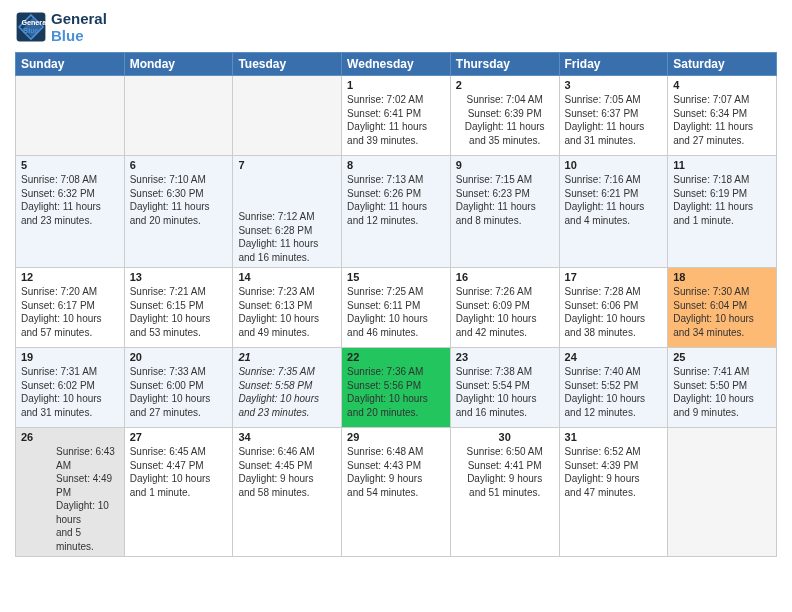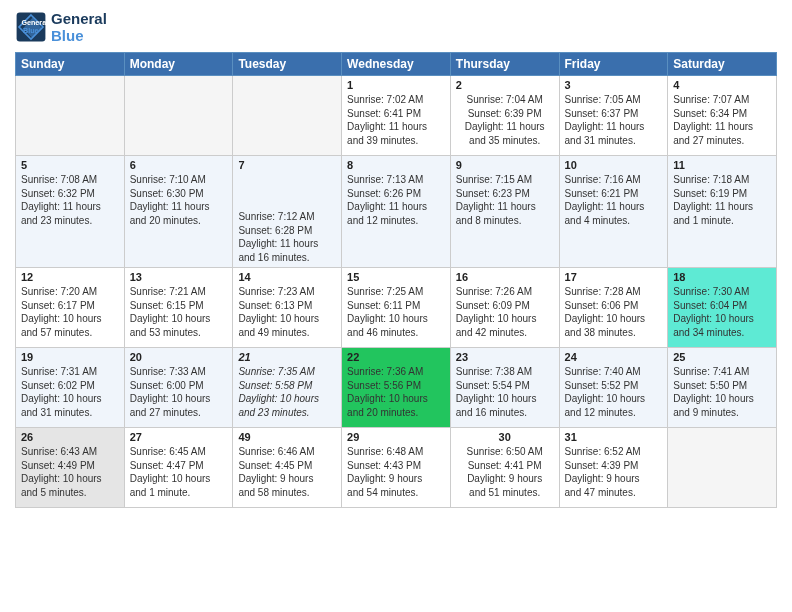--- a/index.html
+++ b/index.html
@@ -242,21 +242,21 @@
 Daylight: 10 hours
 and 42 minutes.</div>
           </td>
           <td style="background-color: rgb(255, 255, 255);">
             <div class="day-number">17</div>
             <div class="cell-content" style="white-space: pre-line;">Sunrise: 7:28 AM
 Sunset: 6:06 PM
 Daylight: 10 hours
 and 38 minutes.</div>
           </td>
-          <td style="background-color: #5eead4;">
+          <td style="background-color: #fdba74;">
             <div class="day-number">18</div>
             <div class="cell-content" style="white-space: pre-line;">Sunrise: 7:30 AM
 Sunset: 6:04 PM
 Daylight: 10 hours
 and 34 minutes.</div>
           </td>
         </tr>
         <tr>
           <td style="background-color: rgb(240, 245, 251);">
             <div class="day-number">19</div>
@@ -304,34 +304,34 @@
             <div class="day-number">25</div>
             <div class="cell-content" style="white-space: pre-line;">Sunrise: 7:41 AM
 Sunset: 5:50 PM
 Daylight: 10 hours
 and 9 minutes.</div>
           </td>
         </tr>
         <tr>
           <td style="background-color: #e5e5e5;">
             <div class="day-number">26</div>
-            <div class="cell-content" style="white-space: pre-line;">Sunrise: 6:43 AM
+            <div class="cell-content" style="white-space: pre-line; margin-left: 35px;">Sunrise: 6:43 AM
 Sunset: 4:49 PM
 Daylight: 10 hours
 and 5 minutes.</div>
           </td>
           <td style="background-color: rgb(255, 255, 255);">
             <div class="day-number">27</div>
             <div class="cell-content" style="white-space: pre-line;">Sunrise: 6:45 AM
 Sunset: 4:47 PM
 Daylight: 10 hours
 and 1 minute.</div>
           </td>
           <td style="background-color: rgb(255, 255, 255);">
-            <div class="day-number">49</div>
+            <div class="day-number">34</div>
             <div class="cell-content" style="white-space: pre-line;">Sunrise: 6:46 AM
 Sunset: 4:45 PM
 Daylight: 9 hours
 and 58 minutes.</div>
           </td>
           <td style="background-color: rgb(255, 255, 255);">
             <div class="day-number">29</div>
             <div class="cell-content" style="white-space: pre-line;">Sunrise: 6:48 AM
 Sunset: 4:43 PM
 Daylight: 9 hours

